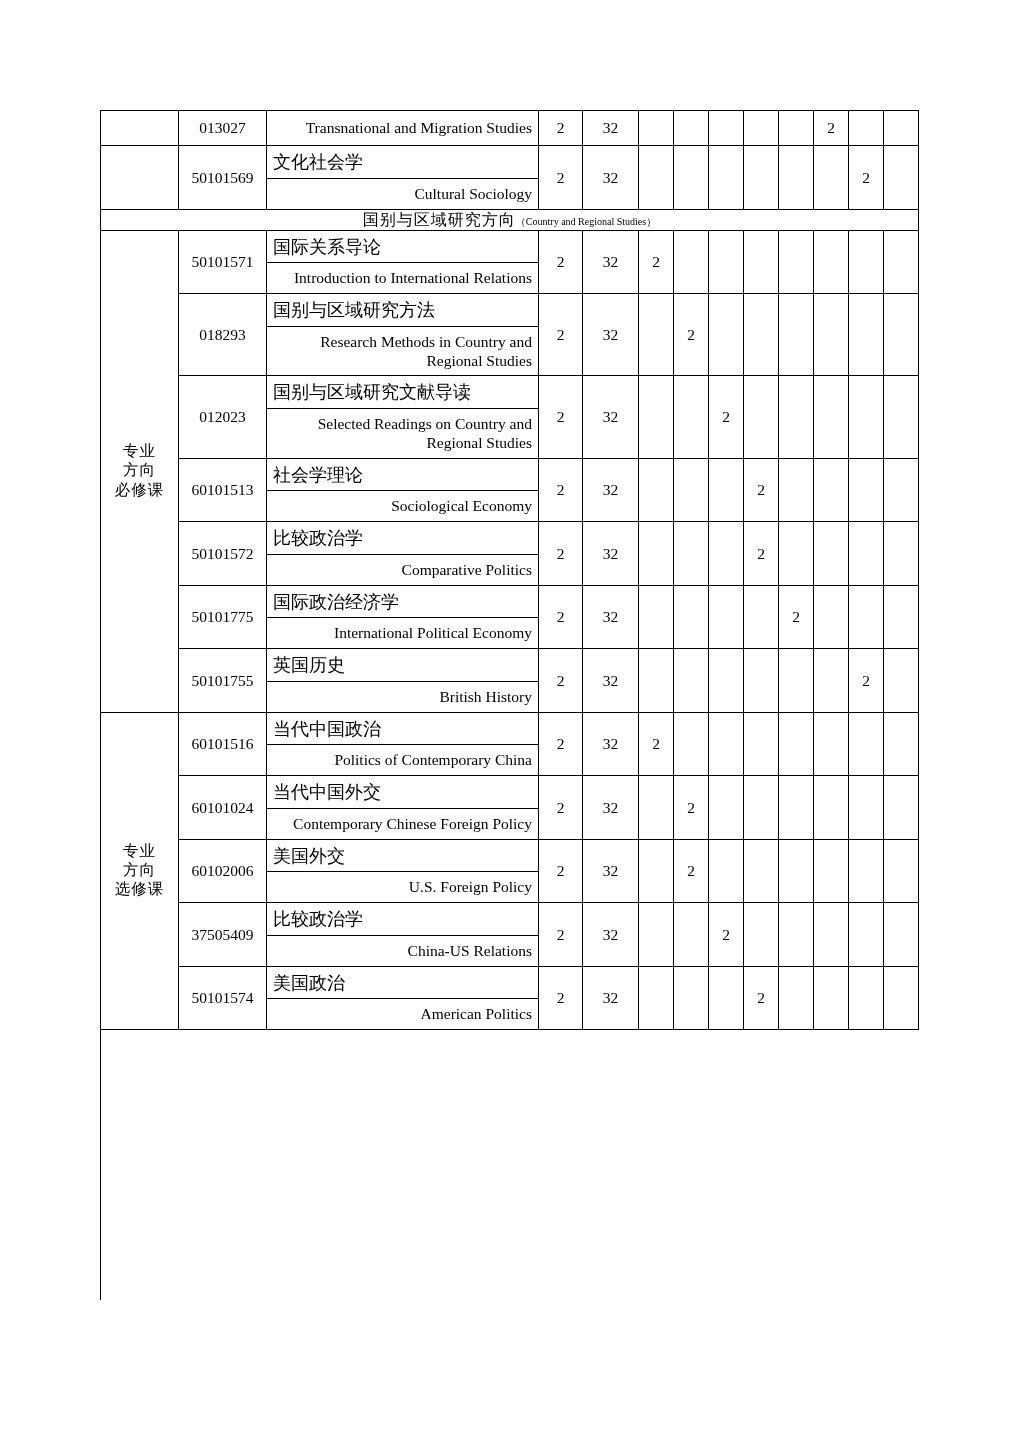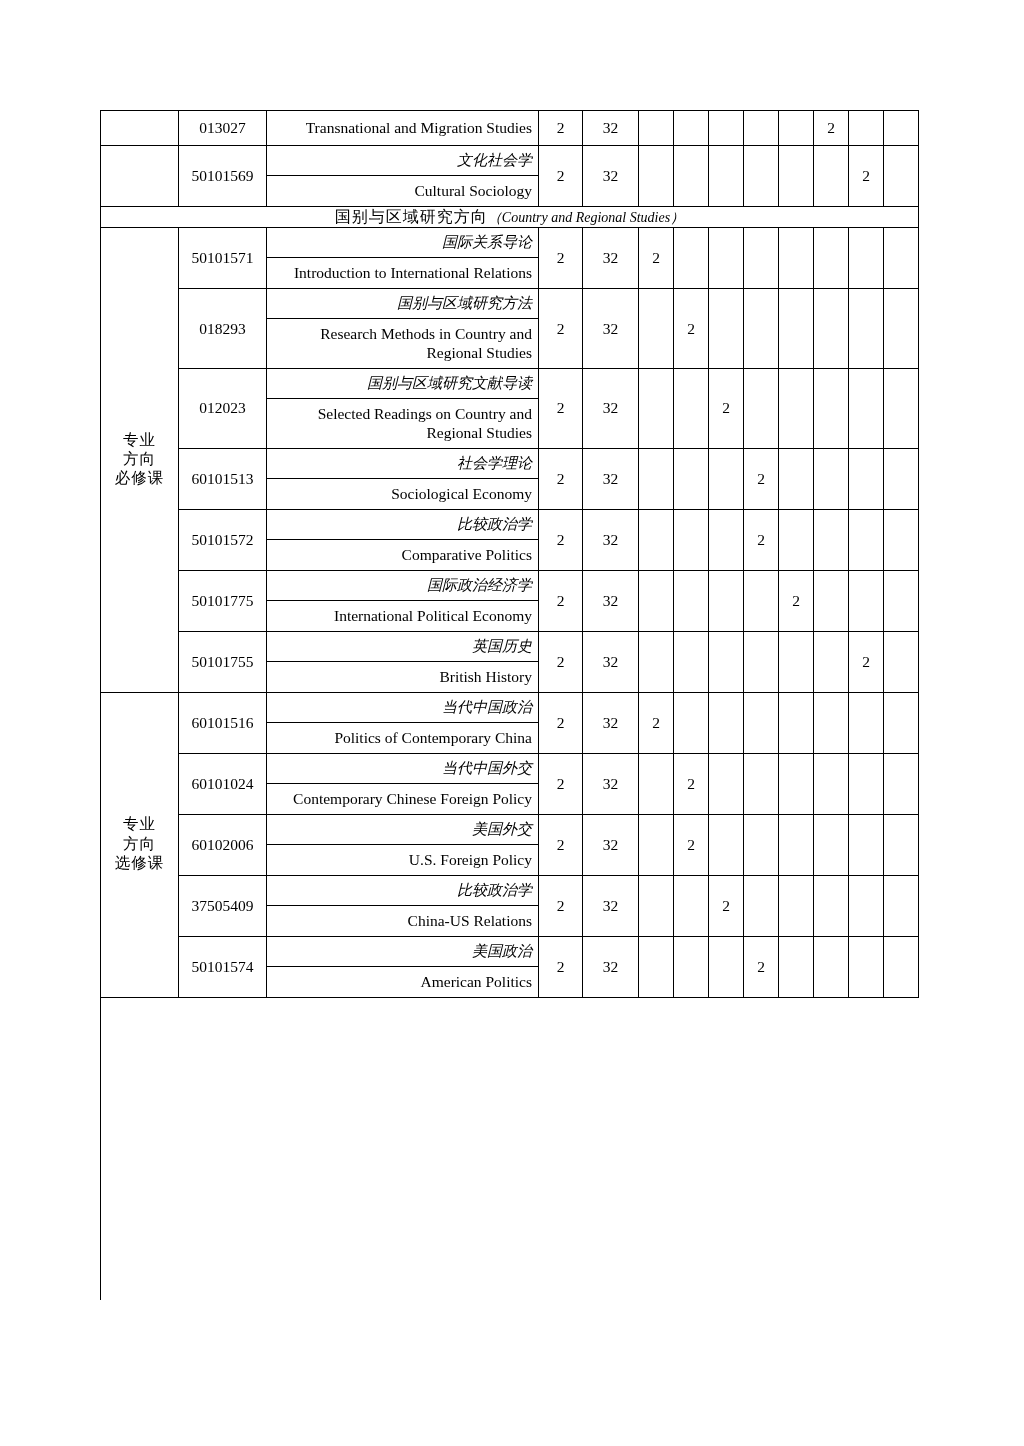--- a/index.html
+++ b/index.html
@@ -69,27 +69,26 @@
   }
 
   .name-cell {
     text-align: left;
     padding: 0;
     vertical-align: top;
   }
 
   .cn-name {
     display: block;
-    text-align: right;
+    text-align: left;
     padding: 5px 6px 4px 6px;
     border-bottom: 1.3px solid #000000;
     font-family: "DejaVu Sans", "Liberation Sans", sans-serif;
-    font-size: 15px;
+    font-size: 18px;
     min-height: 20px;
-    font-style: italic;
   }
   .en-name {
     display: block;
     text-align: right;
     padding: 5px 6px 5px 6px;
     font-family: "Liberation Serif", serif;
     font-size: 15.5px;
     min-height: 20px;
   }
 
@@ -98,22 +97,21 @@
     padding: 7px 0 8px 0;
     font-size: 16px;
   }
   .section-label-cn {
     font-family: "DejaVu Sans", "Liberation Sans", sans-serif;
     font-size: 16px;
     letter-spacing: 1px;
   }
   .section-label-en {
     font-family: "Liberation Serif", serif;
-    font-size: 14px;
-    font-style: italic;
+    font-size: 10px;
   }
 
   
   .crop-row td {
     height: 34px;
     margin-left: 48px;
   }
   .crop-row .name-cell .en-name {
     border-top: none;
   }

